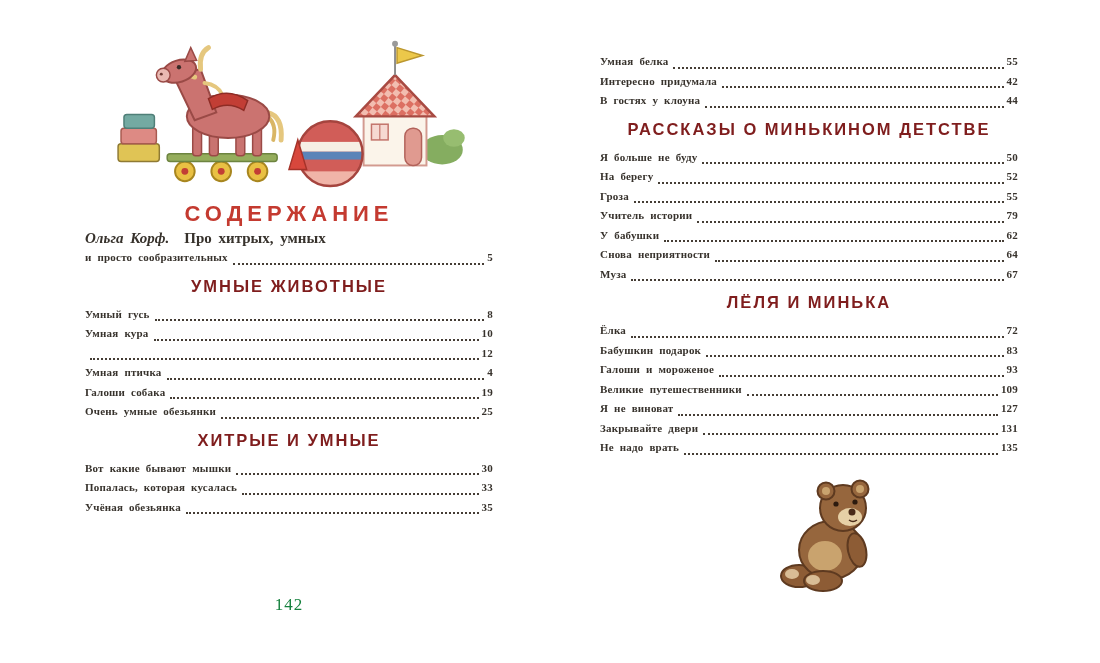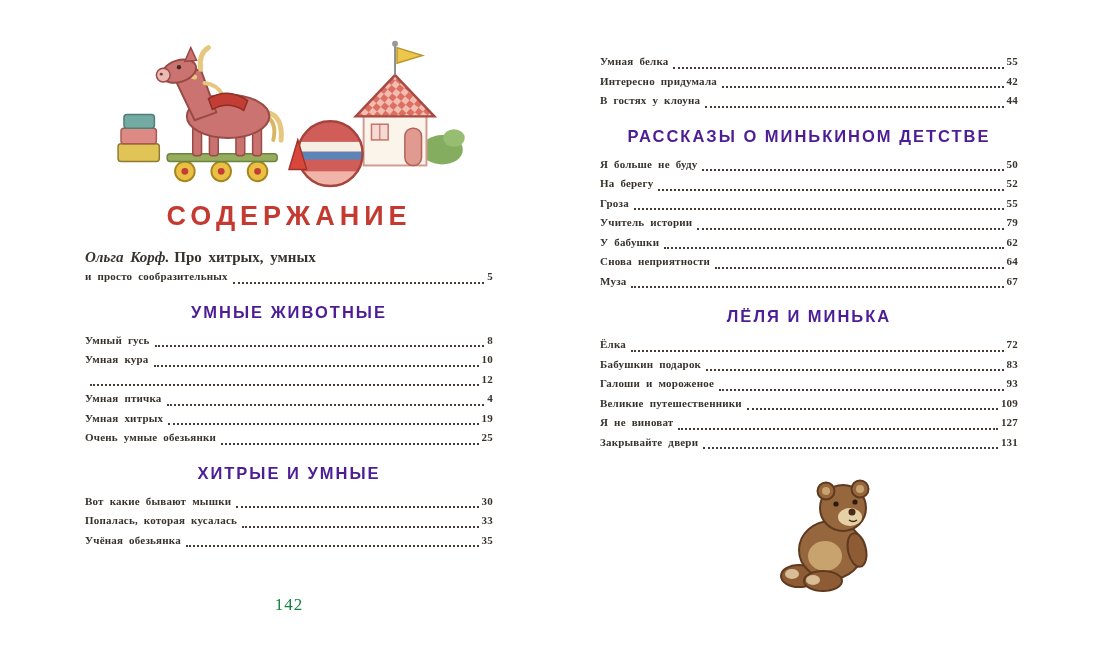--- a/index.html
+++ b/index.html
@@ -10,44 +10,44 @@
   .spread{display:flex;width:1100px;height:663px;background:#ffffff}
   .page{position:relative;width:550px;height:663px;flex:0 0 550px}
   .page-left .column{position:absolute;left:85px;top:0;width:408px}
   .page-right .column{position:absolute;left:50px;top:52px;width:418px}
 
   figure{margin:0;padding:0}
   .illo-top{margin:26px 0 0 22px;width:360px;height:165px}
   .illo-bear{position:absolute;left:215px;top:476px;width:140px;height:120px}
 
   .contents-title{
-    margin:10px 0 16px;text-align:center;
+    margin:10px 0 2px;text-align:center;
     font-family:"Liberation Sans",sans-serif;font-weight:700;
-    font-size:27px;letter-spacing:5px;color:#c43a30;
+    font-size:22px;letter-spacing:5px;color:#c43a30;
   }
   .intro-line{font-size:15px;line-height:19px;font-weight:700;word-spacing:3px}
-  .intro-author{font-style:italic;margin-right:5px}
+  .intro-author{font-style:italic;margin-right:15px}
 
   .toc-entry{
     display:flex;align-items:flex-end;width:100%;
     font-size:11px;line-height:19.5px;font-weight:700;
     word-spacing:3px;letter-spacing:.2px;
   }
   .entry-title{white-space:nowrap}
   .dots{
     flex:1 1 auto;min-width:12px;
     margin:0 3px 3px 5px;
     border-bottom:2px dotted #453d35;
   }
   .pagenum{white-space:nowrap}
 
   .section-heading{
-    margin:16px 0 9px;text-align:center;
+    margin:9px 0 9px;text-align:center;
     font-family:"Liberation Sans",sans-serif;font-weight:700;
-    font-size:16.5px;letter-spacing:2px;color:#4c1d95;
+    font-size:16.5px;letter-spacing:2px;color:#7f1d1d;
   }
   .toc-section{margin:0}
 
   .folio{
     position:absolute;left:85px;bottom:48px;width:408px;text-align:center;
     font-size:17px;font-weight:400;letter-spacing:1px;color:#15803d;
   }
 </style>
 </head>
 <body>
@@ -156,21 +156,21 @@
             <div class="toc-entry">
               <span class="dots"></span>
               <span class="pagenum">12</span>
             </div>
             <div class="toc-entry">
               <span class="entry-title">Умная птичка</span>
               <span class="dots"></span>
               <span class="pagenum">4</span>
             </div>
             <div class="toc-entry">
-              <span class="entry-title">Умная хитрых</span>
+              <span class="entry-title">Галоши собака</span>
               <span class="dots"></span>
               <span class="pagenum">19</span>
             </div>
             <div class="toc-entry">
               <span class="entry-title">Очень умные обезьянки</span>
               <span class="dots"></span>
               <span class="pagenum">25</span>
             </div>
           </section>
           <section class="toc-section">
@@ -279,20 +279,25 @@
             </div>
             <div class="toc-entry">
               <span class="entry-title">Я не виноват</span>
               <span class="dots"></span>
               <span class="pagenum">127</span>
             </div>
             <div class="toc-entry">
               <span class="entry-title">Закрывайте двери</span>
               <span class="dots"></span>
               <span class="pagenum">131</span>
+            </div>
+            <div class="toc-entry">
+              <span class="entry-title">Не надо врать</span>
+              <span class="dots"></span>
+              <span class="pagenum">135</span>
             </div>
           </section>
         </div>
     </div>
 
     <figure class="illo-bear">
       <svg viewBox="0 0 140 120" width="140" height="120">
         <ellipse cx="34" cy="100" rx="18" ry="11" fill="#8d5c35" stroke="#5e3a20" stroke-width="2"></ellipse>
         <ellipse cx="27" cy="98" rx="7" ry="5" fill="#d9bd96"></ellipse>
         <ellipse cx="66" cy="74" rx="32" ry="29" fill="#96663d" stroke="#5e3a20" stroke-width="2"></ellipse>

